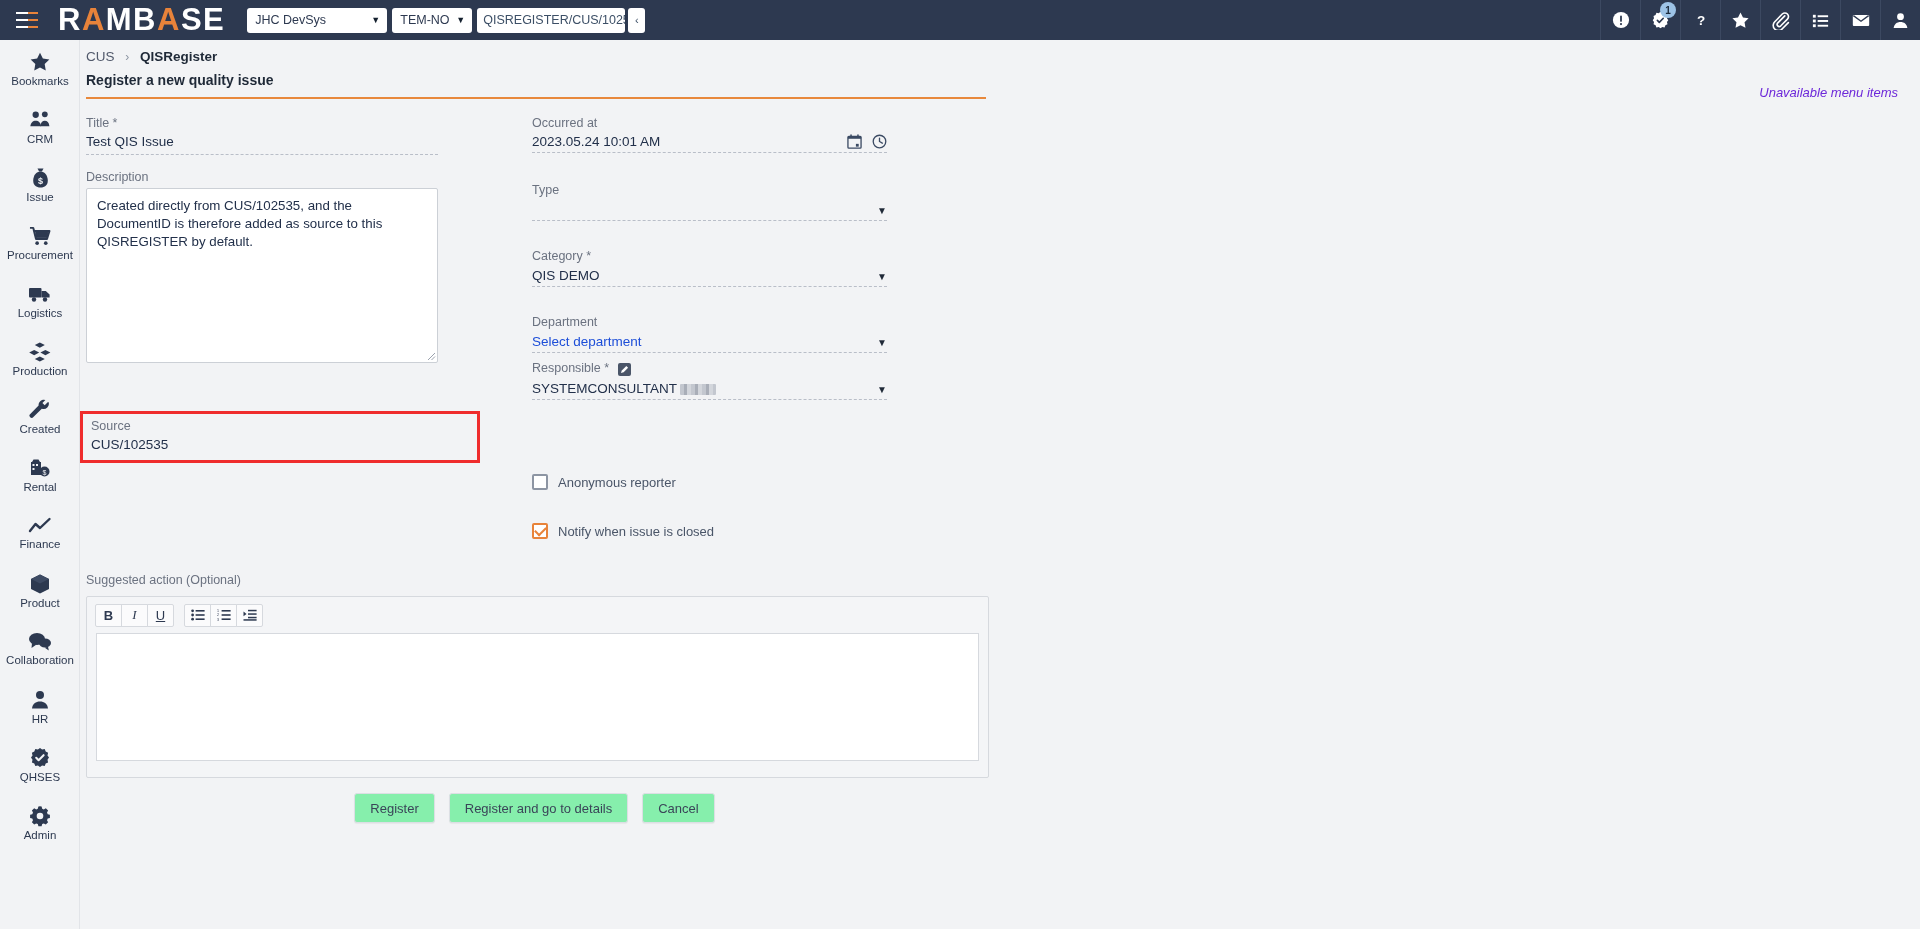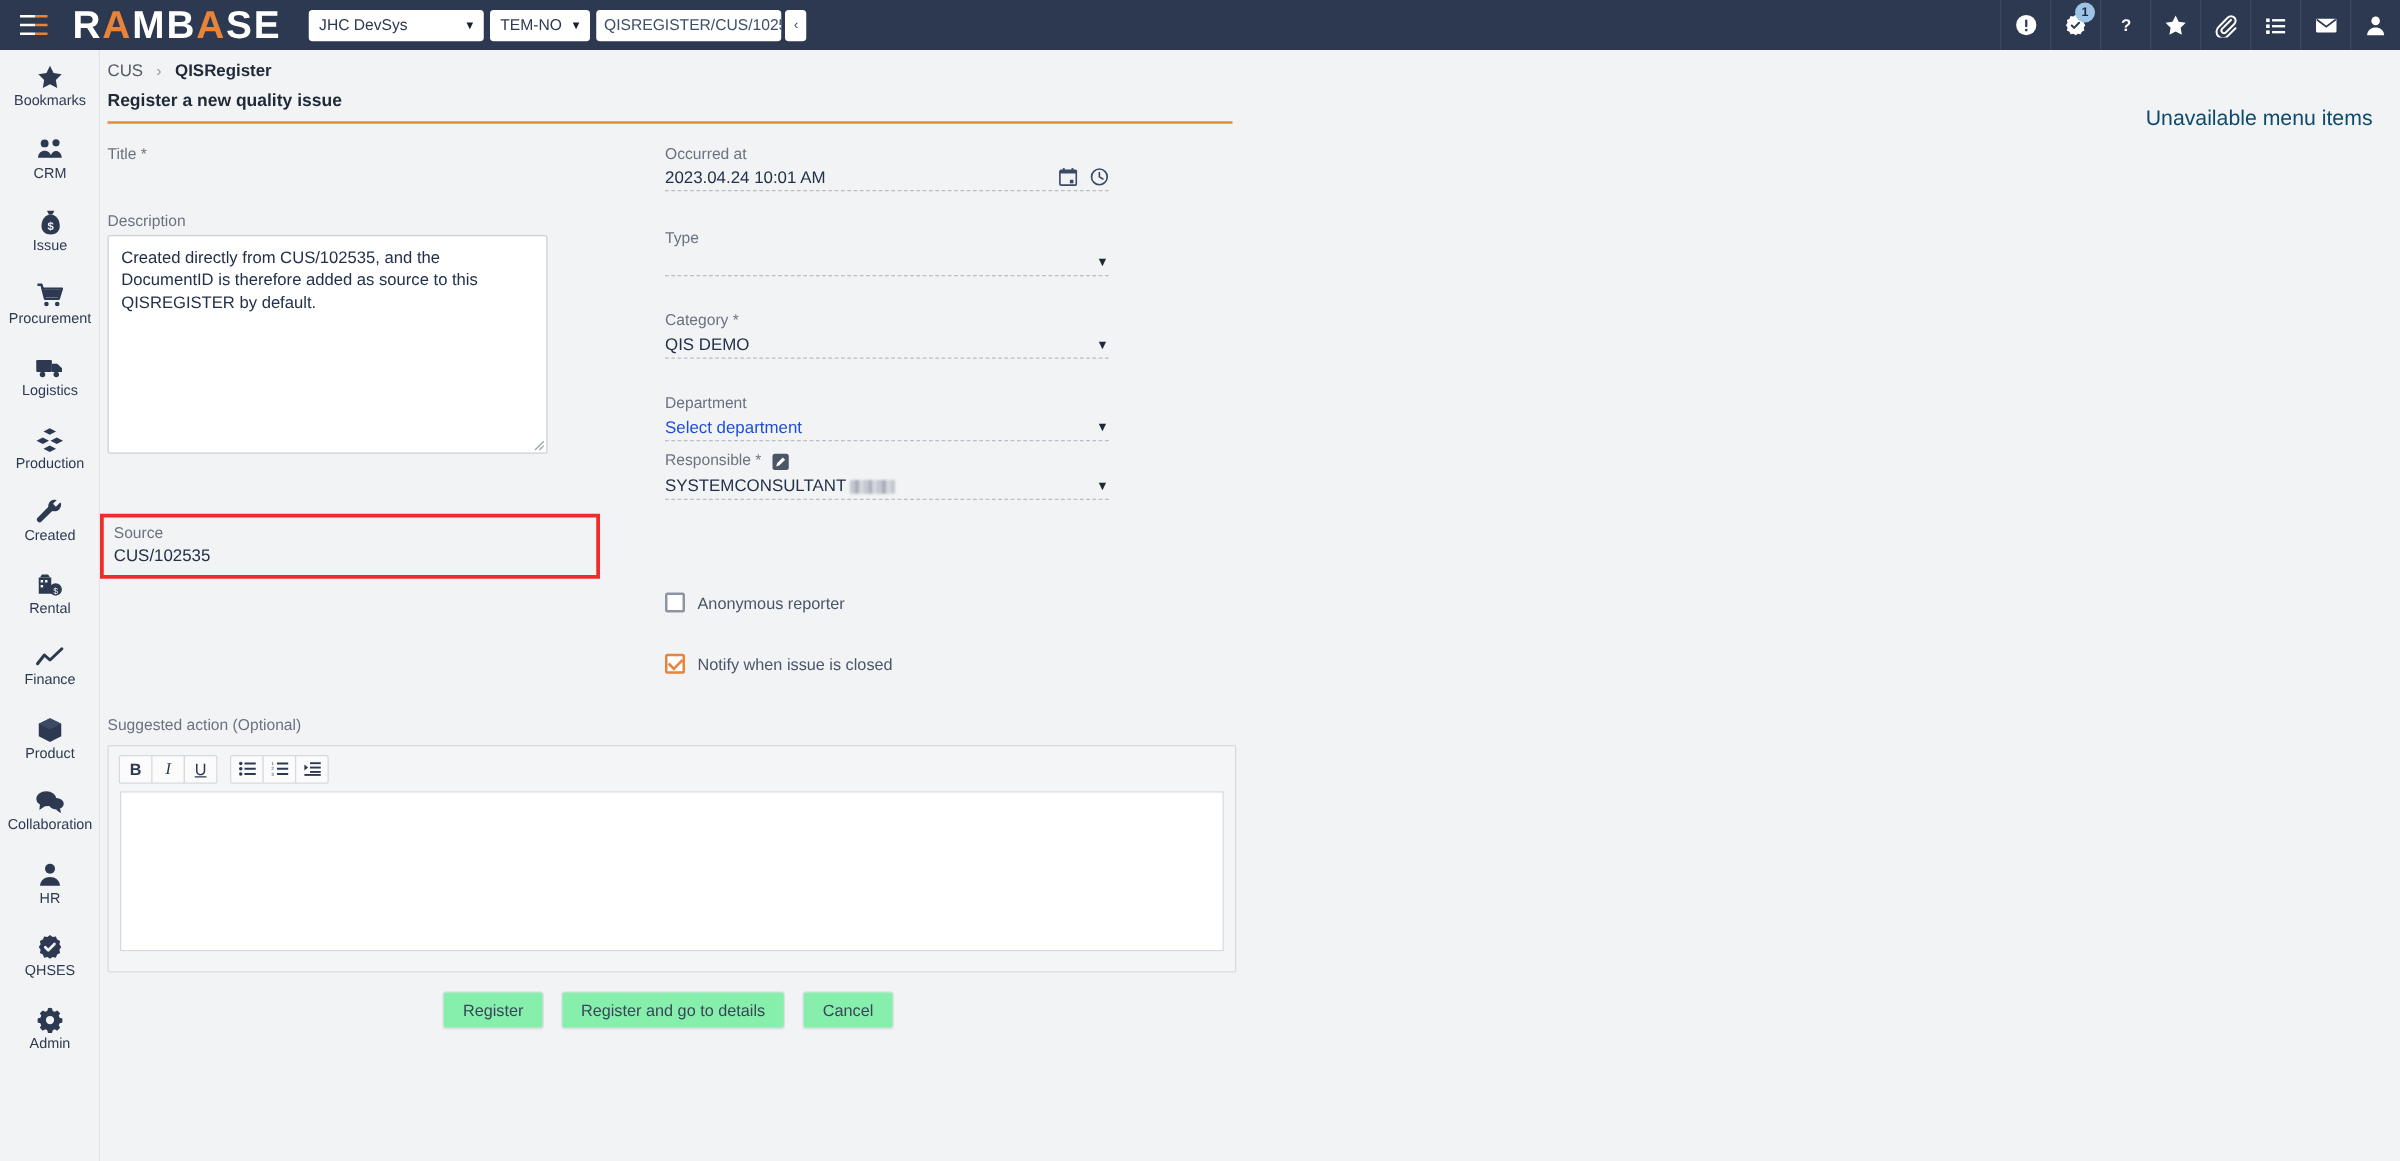--- a/index.html
+++ b/index.html
@@ -110,21 +110,21 @@
   #breadcrumb {
     position: absolute; left: 6px; top: 9px;
     font-size: 13.5px; color: #4a5568;
   }
   #breadcrumb .crumb-link { color: #51596b; cursor: pointer; }
   #breadcrumb .sep { color: #8d95a3; margin: 0 7px; font-size: 12px; }
   #breadcrumb .crumb-cur { color: #1f2937; font-weight: bold; }
 
   #unavail {
     position: absolute; right: 22px; top: 45px;
-    font-size: 17px; color: #0c4a6e;
+    font-size: 13px; color: #6d28d9; font-style: italic;
   }
 
   #page-title {
     position: absolute; left: 6px; top: 32px;
     font-size: 14px; font-weight: bold; color: #1f2937;
   }
   #title-rule {
     position: absolute; left: 6px; top: 57px;
     width: 900px; height: 2px; background: #e8883c;
   }
@@ -499,39 +499,40 @@
     <span class="crumb-cur">QISRegister</span>
   </div>
 
   <div id="unavail">Unavailable menu items</div>
 
   <div id="page-title">Register a new quality issue</div>
   <div id="title-rule"></div>
 
   <div id="title-field">
     <div class="fld-label">Title *</div>
+    <div class="fld-value dotted-underline">Test QIS Issue</div>
   </div>
 
   <div id="desc-field">
     <div class="fld-label">Description</div>
     <div id="desc-box">Created directly from CUS/102535, and the DocumentID is therefore added as source to this QISREGISTER by default.</div>
     <svg id="desc-resize" viewBox="0 0 10 10">
         <path d="M9 2L2 9M9 5.5L5.5 9" stroke="#9aa1ad" stroke-width="1"></path>
       </svg>
   </div>
 
   <div id="source-field">
     <div class="fld-label">Source</div>
     <div class="fld-value">CUS/102535</div>
   </div>
 
   <div id="occurred-field">
     <div class="fld-label">Occurred at</div>
     <div id="occ-row">
-      <span class="val">2023.04.24 10:01 AM</span>
+      <span class="val">2023.05.24 10:01 AM</span>
       <span class="inline-icon">
         <svg width="15" height="15" viewBox="0 0 16 16">
             <rect x="1" y="2.5" width="14" height="12.5" rx="1" fill="none" stroke="#3b4a63" stroke-width="1.4"></rect>
             <rect x="1" y="2.5" width="14" height="2.6" fill="#3b4a63"></rect>
             <rect x="3.5" y="0.5" width="1.6" height="3" fill="#3b4a63"></rect>
             <rect x="10.9" y="0.5" width="1.6" height="3" fill="#3b4a63"></rect>
             <rect x="9.5" y="10.5" width="3" height="3" fill="#3b4a63"></rect>
           </svg>
       </span>
       <span class="inline-icon">

